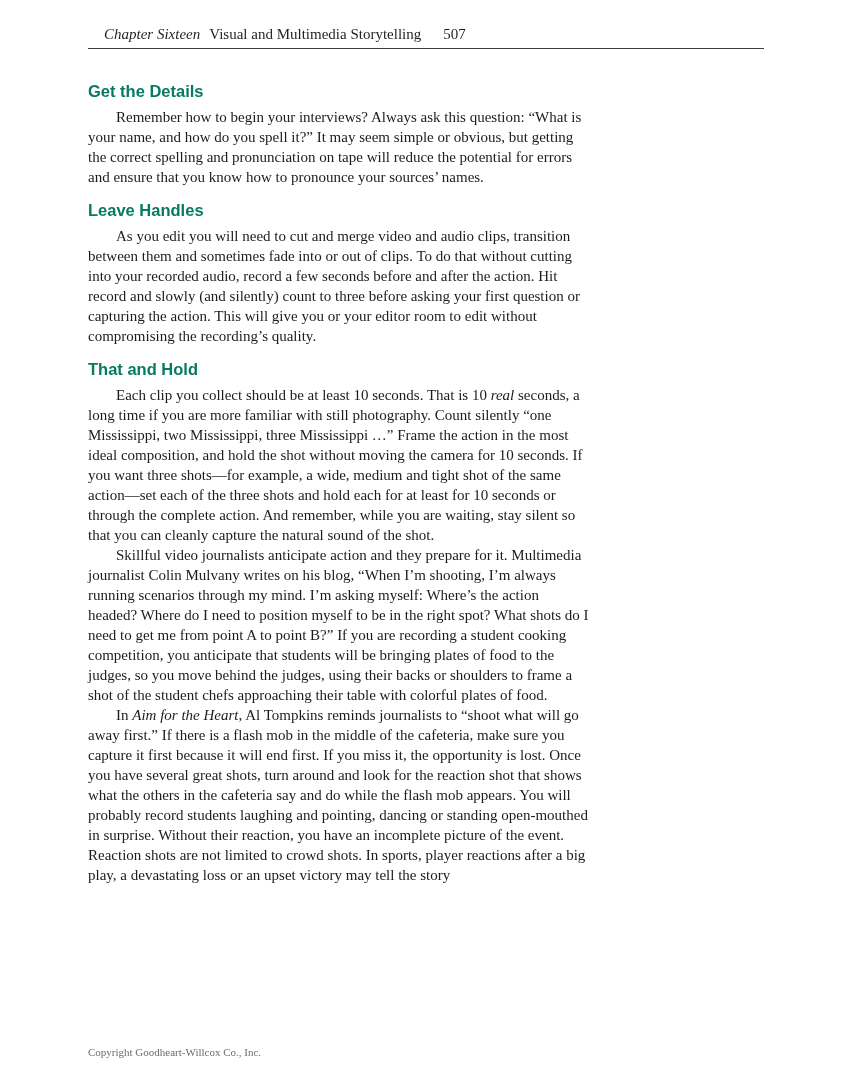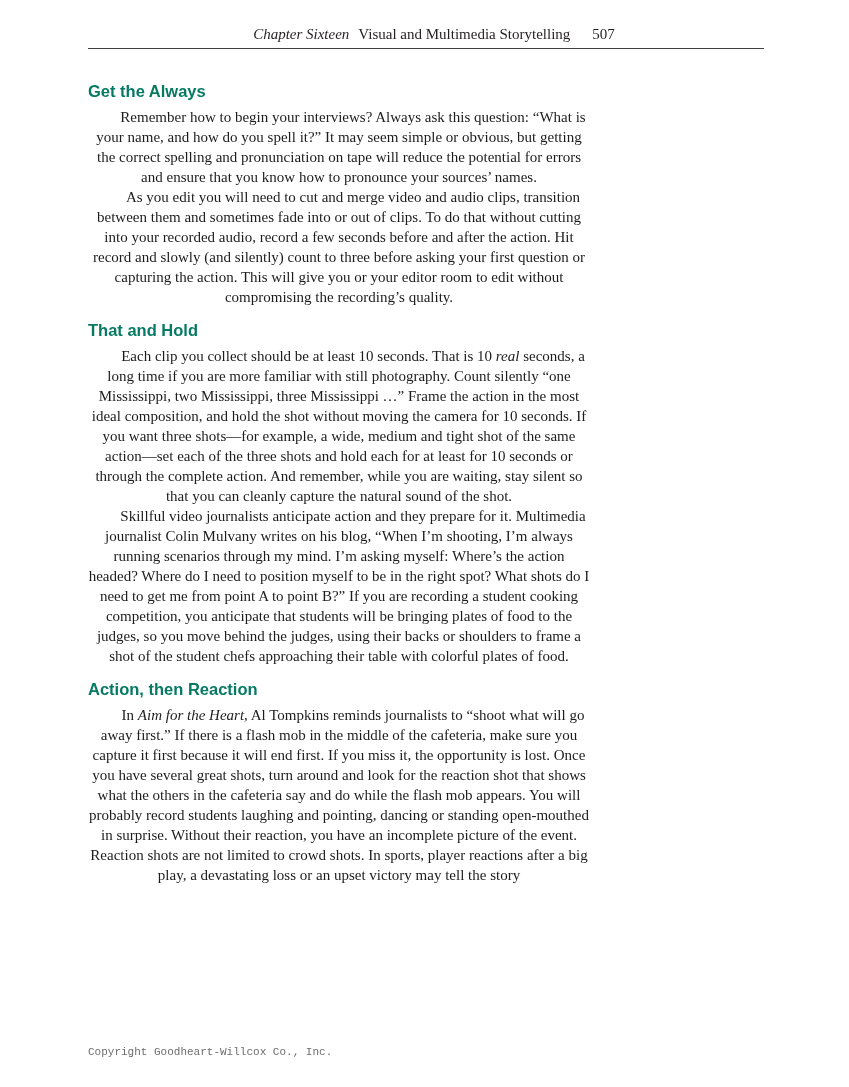--- a/index.html
+++ b/index.html
@@ -17,21 +17,21 @@
     background: #ffffff;
     overflow: hidden;
     font-family: "Liberation Serif", serif;
     color: var(--body-color);
   }
   .page-header {
     position: absolute;
     top: 26px;
     left: 104px;
     right: 85px;
-    text-align: center;
+    text-align: left;
     font-size: 15px;
     color: #231f20;
     white-space: nowrap;
   }
   .page-header .chapter {
     font-style: italic;
     margin-right: 9px;
   }
   .page-header .running-title {
     margin-right: 22px;
@@ -56,65 +56,65 @@
     font-size: 16.5px;
     line-height: 19px;
     color: var(--heading-color);
     margin: 14px 0 6px 0;
   }
   .content p {
     margin: 0;
     font-size: 15px;
     line-height: 20px;
     text-indent: 28px;
-    text-align: center;
+    text-align: left;
   }
   .content p em { }
   .page-footer {
     position: absolute;
     left: 88px;
     top: 1046px;
-    font-family: Liberation Mono, monospace;
+    font-family: Liberation Serif, serif;
     font-size: 11px;
     color: var(--footer-color);
   }
 </style>
 </head>
 <body>
 
 <div class="page">
 
   <header class="page-header">
     <span class="chapter">Chapter Sixteen</span><span class="running-title">Visual and Multimedia Storytelling</span><span class="pagenum">507</span>
   </header>
 
   <div class="header-rule"></div>
 
   <main class="content">
 
     <section>
-      <h2>Get the Always</h2>
+      <h2>Get the Details</h2>
       <p><span>Remember how to begin your interviews? Always ask this question: “What is your name, and how do you spell it?” It may seem simple or obvious, but getting the correct spelling and pronunciation on tape will reduce the potential for errors and ensure that you know how to pronounce your sources’ names.</span></p>
     </section>
 
     <section>
+      <h2>Leave Handles</h2>
       <p><span>As you edit you will need to cut and merge video and audio clips, transition between them and sometimes fade into or out of clips. To do that without cutting into your recorded audio, record a few seconds before and after the action. Hit record and slowly (and silently) count to three before asking your first question or capturing the action. This will give you or your editor room to edit without compromising the recording’s quality.</span></p>
     </section>
 
     <section>
       <h2>That and Hold</h2>
       <p><span>Each clip you collect should be at least 10 seconds. That is 10 </span><em>real</em><span> seconds, a long time if you are more familiar with still photography. Count silently “one Mississippi, two Mississippi, three Mississippi …” Frame the action in the most ideal composition, and hold the shot without moving the camera for 10 seconds. If you want three shots—for example, a wide, medium and tight shot of the same action—set each of the three shots and hold each for at least for 10 seconds or through the complete action. And remember, while you are waiting, stay silent so that you can cleanly capture the natural sound of the shot.</span></p>
     </section>
 
     <section>
       <p><span>Skillful video journalists anticipate action and they prepare for it. Multimedia journalist Colin Mulvany writes on his blog, “When I’m shooting, I’m always running scenarios through my mind. I’m asking myself: Where’s the action headed? Where do I need to position myself to be in the right spot? What shots do I need to get me from point A to point B?” If you are recording a student cooking competition, you anticipate that students will be bringing plates of food to the judges, so you move behind the judges, using their backs or shoulders to frame a shot of the student chefs approaching their table with colorful plates of food.</span></p>
     </section>
 
     <section>
-      <h2>Action, then Reaction</h2>
       <p><span>In </span><em>Aim for the Heart</em><span>, Al Tompkins reminds journalists to “shoot what will go away first.” If there is a flash mob in the middle of the cafeteria, make sure you capture it first because it will end first. If you miss it, the opportunity is lost. Once you have several great shots, turn around and look for the reaction shot that shows what the others in the cafeteria say and do while the flash mob appears. You will probably record students laughing and pointing, dancing or standing open-mouthed in surprise. Without their reaction, you have an incomplete picture of the event. Reaction shots are not limited to crowd shots. In sports, player reactions after a big play, a devastating loss or an upset victory may tell the story</span></p>
     </section>
 
   </main>
 
   <footer class="page-footer">
     <span>Copyright Goodheart-Willcox Co., Inc.</span>
   </footer>
 
 </div>

